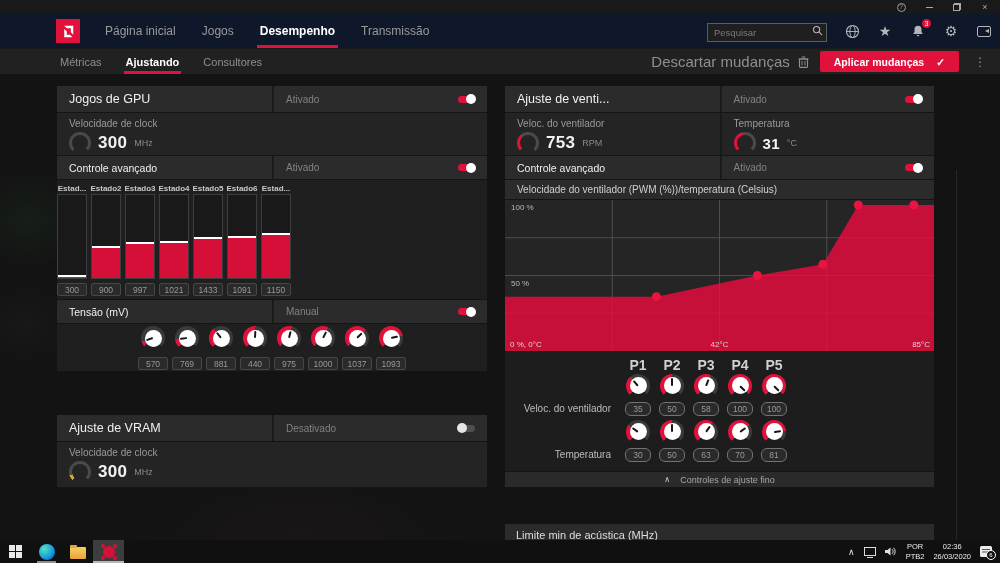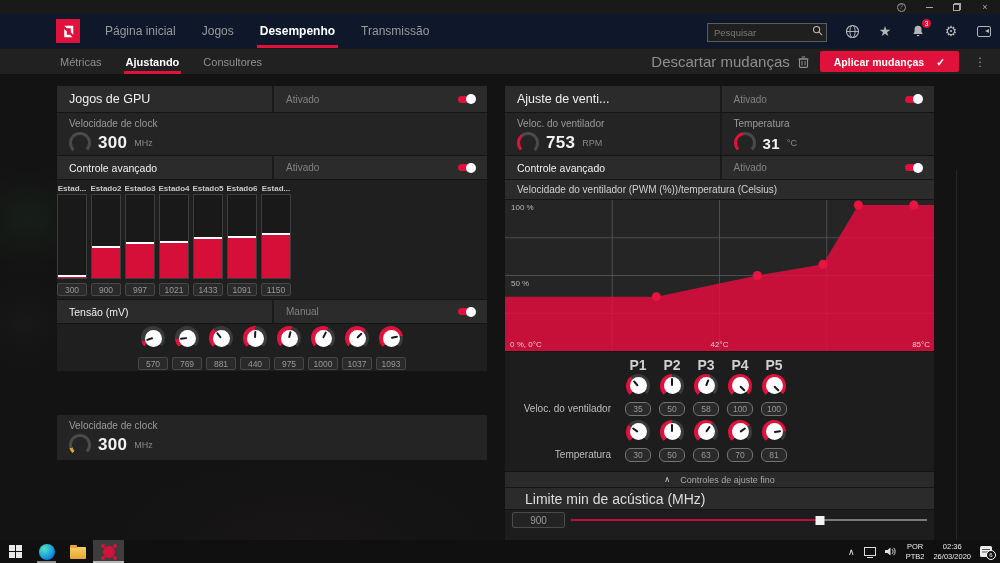--- a/index.html
+++ b/index.html
@@ -116,21 +116,21 @@
 
   
   .pgrid-area{background:#1d1d1d;height:120px;padding-top:6px;}
   .pgrid{display:grid;grid-template-columns:116px repeat(5,34px);grid-template-rows:14px 27px 19px 27px 19px;align-items:center;justify-items:center;}
   .p-head{font-size:14px;font-weight:bold;color:#d0d0d0;text-align:right;}
   .p-rowlabel{justify-self:end;padding-right:10px;font-size:10px;color:#bdbdbd;white-space:nowrap;}
   .pbox{width:26px;height:14px;background:#2a2a2a;border:1px solid #737373;border-radius:6px;color:#999;font-size:8.5px;display:flex;align-items:center;justify-content:center;cursor:text;}
 
   .finetune{background:#2a2a2a;height:16px;display:flex;align-items:center;justify-content:center;gap:10px;color:#a8a8a8;font-size:9px;cursor:pointer;}
   .finetune .chev{font-size:8px;color:#cfcfcf;}
-  .acoustic-label{background:#2b2b2b;height:22px;display:flex;align-items:center;padding:0 20px;font-size:14px;color:#dedede;}
+  .acoustic-label{background:#2b2b2b;height:22px;display:flex;align-items:center;padding:0 11px;font-size:11px;color:#dedede;margin-top:36px;}
   .slider-row{background:#1d1d1d;height:30px;display:flex;align-items:flex-start;gap:6px;padding:2px 7px 0 7px;}
   .slider-box{width:53px;height:16px;background:#242424;border:1px solid #4a4a4a;border-radius:2px;color:#999;font-size:10px;display:flex;align-items:center;justify-content:center;}
   .slider-track{position:relative;flex:1;height:16px;cursor:pointer;}
   .slider-track::before{content:'';position:absolute;left:0;right:0;top:7px;height:2px;background:linear-gradient(to right,#c0103a 0,#c0103a var(--pos),#7a7a7a var(--pos));}
   .slider-handle{position:absolute;top:3.5px;left:var(--pos);width:9px;height:9px;background:#f2f2f2;transform:translateX(-50%);}
 
   
   .taskbar{position:absolute;left:0;right:0;bottom:0;height:23px;background:#101010;display:flex;align-items:stretch;}
   .tb-app{width:31px;display:flex;align-items:center;justify-content:center;position:relative;cursor:pointer;}
   .tb-app.running::after{content:'';position:absolute;bottom:0;left:6px;right:6px;height:2px;background:#8f8f8f;}
@@ -391,20 +391,31 @@
                 <div class="knob" style="background: conic-gradient(from 225deg, rgb(224, 18, 60) 0deg, rgb(224, 18, 60) 213.3deg, rgb(58, 58, 58) 213.3deg, rgb(58, 58, 58) 270deg, rgba(0, 0, 0, 0) 270deg, rgba(0, 0, 0, 0) 360deg);">
                   <div class="needle" style="transform: rotate(78.3deg);"></div>
                 </div>
                 <div class="vbox">1093</div>
               </div>
             </div>
         </div>
       </section>
 
       <section class="panel p-vram">
+        <div class="row row-header h27">
+          <div class="rh-left">
+              <span class="rh-title big">Ajuste de VRAM</span>
+            </div>
+          <div class="rh-right">
+            <span class="rh-status">Desativado</span>
+            <span class="toggle off">
+                <span class="tknob"></span>
+              </span>
+          </div>
+        </div>
         <div class="row row-gauge" style="height:46px;">
           <div class="g-label">Velocidade de clock</div>
           <div class="g-line">
             <span class="gauge" id="gauge-vram" style="background: conic-gradient(from 225deg, rgb(220, 167, 46) 0deg, rgb(220, 167, 46) 27deg, rgb(74, 74, 74) 27deg, rgb(74, 74, 74) 270deg, rgba(0, 0, 0, 0) 270deg, rgba(0, 0, 0, 0) 360deg);"></span>
             <span class="g-value">300</span>
             <span class="g-unit">MHz</span>
           </div>
         </div>
       </section>
 

